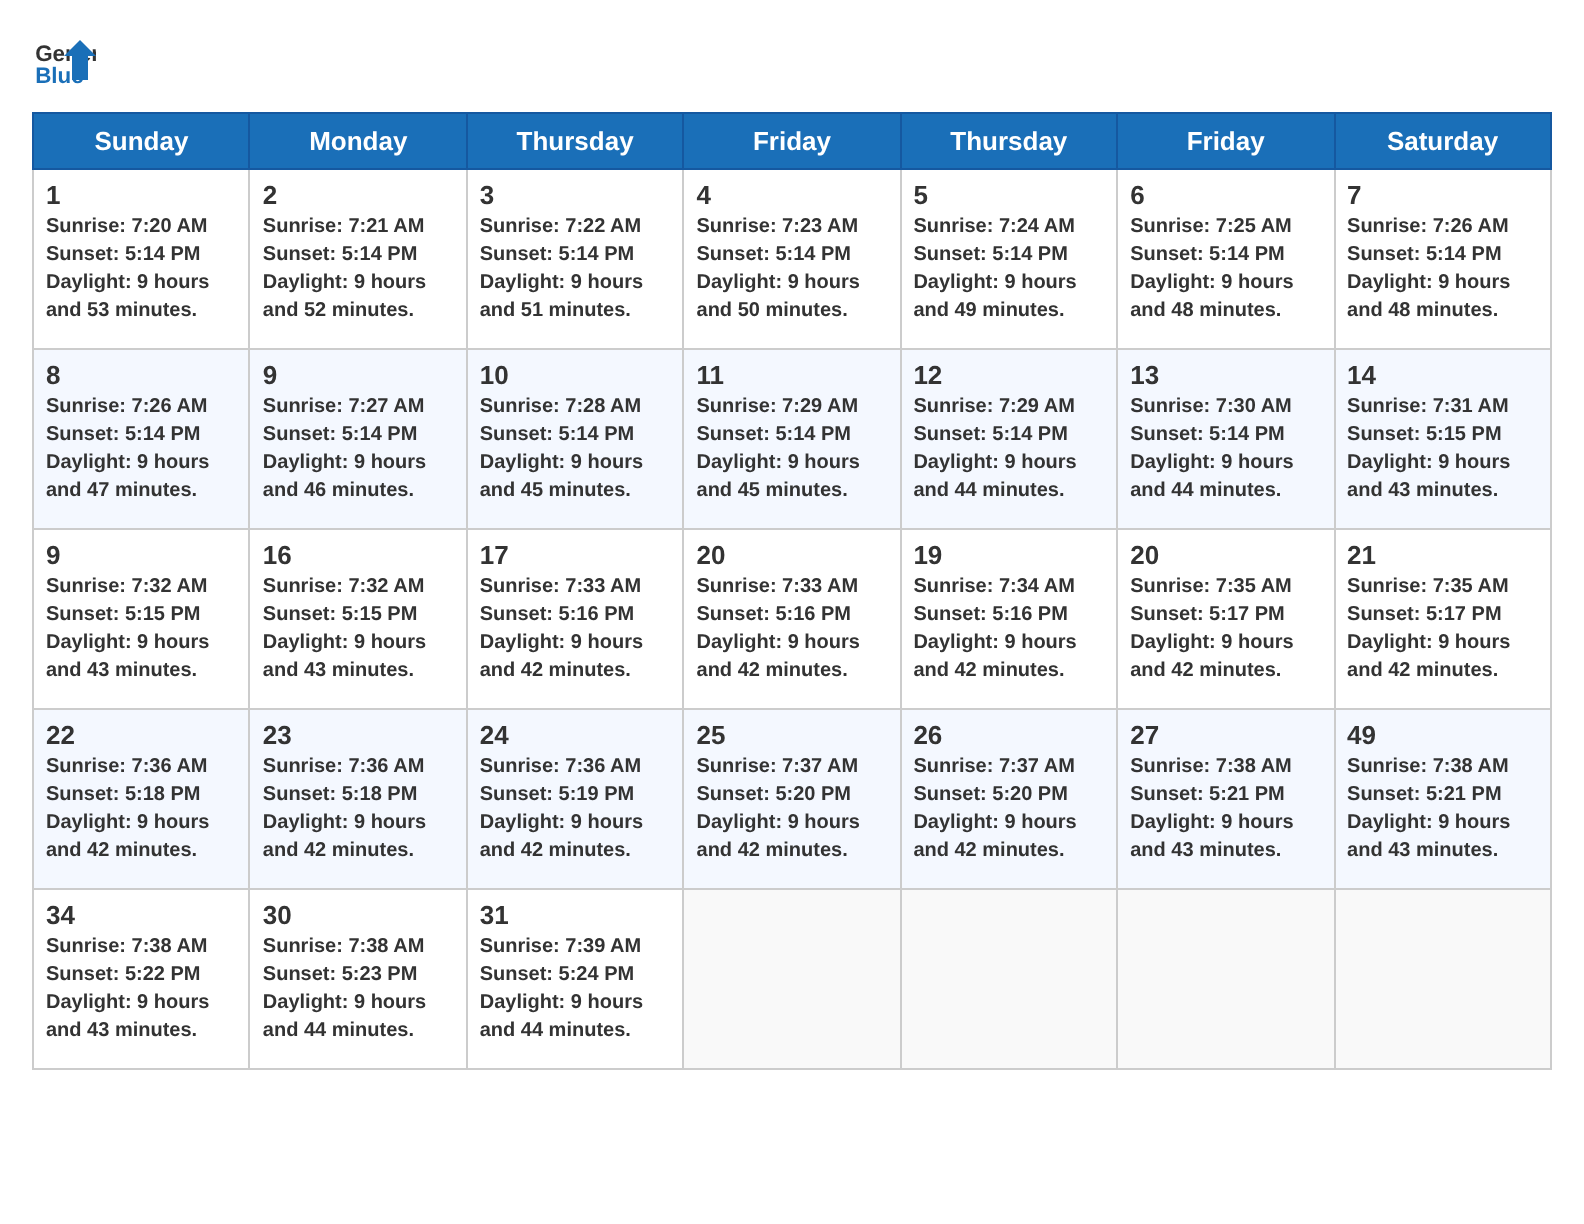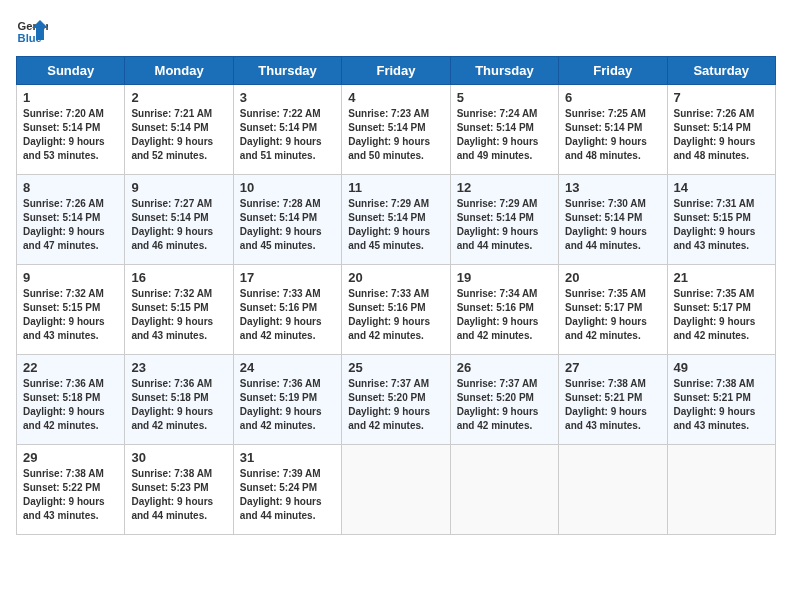--- a/index.html
+++ b/index.html
@@ -140,21 +140,21 @@
       <tr>
         <td><span class="day-number">22</span><span class="day-info">Sunrise: 7:36 AM<br>Sunset: 5:18 PM<br>Daylight: 9 hours and 42 minutes.</span></td>
         <td><span class="day-number">23</span><span class="day-info">Sunrise: 7:36 AM<br>Sunset: 5:18 PM<br>Daylight: 9 hours and 42 minutes.</span></td>
         <td><span class="day-number">24</span><span class="day-info">Sunrise: 7:36 AM<br>Sunset: 5:19 PM<br>Daylight: 9 hours and 42 minutes.</span></td>
         <td><span class="day-number">25</span><span class="day-info">Sunrise: 7:37 AM<br>Sunset: 5:20 PM<br>Daylight: 9 hours and 42 minutes.</span></td>
         <td><span class="day-number">26</span><span class="day-info">Sunrise: 7:37 AM<br>Sunset: 5:20 PM<br>Daylight: 9 hours and 42 minutes.</span></td>
         <td><span class="day-number">27</span><span class="day-info">Sunrise: 7:38 AM<br>Sunset: 5:21 PM<br>Daylight: 9 hours and 43 minutes.</span></td>
         <td><span class="day-number">49</span><span class="day-info">Sunrise: 7:38 AM<br>Sunset: 5:21 PM<br>Daylight: 9 hours and 43 minutes.</span></td>
       </tr>
       <tr>
-        <td><span class="day-number">29</span><span class="day-info">Sunrise: 7:38 AM<br>Sunset: 5:22 PM<br>Daylight: 9 hours and 43 minutes.</span></td>
+        <td><span class="day-number">34</span><span class="day-info">Sunrise: 7:38 AM<br>Sunset: 5:22 PM<br>Daylight: 9 hours and 43 minutes.</span></td>
         <td><span class="day-number">30</span><span class="day-info">Sunrise: 7:38 AM<br>Sunset: 5:23 PM<br>Daylight: 9 hours and 44 minutes.</span></td>
         <td><span class="day-number">31</span><span class="day-info">Sunrise: 7:39 AM<br>Sunset: 5:24 PM<br>Daylight: 9 hours and 44 minutes.</span></td>
         <td class="empty-cell"></td>
         <td class="empty-cell"></td>
         <td class="empty-cell"></td>
         <td class="empty-cell"></td>
       </tr>
     </tbody>
 </table>
 

